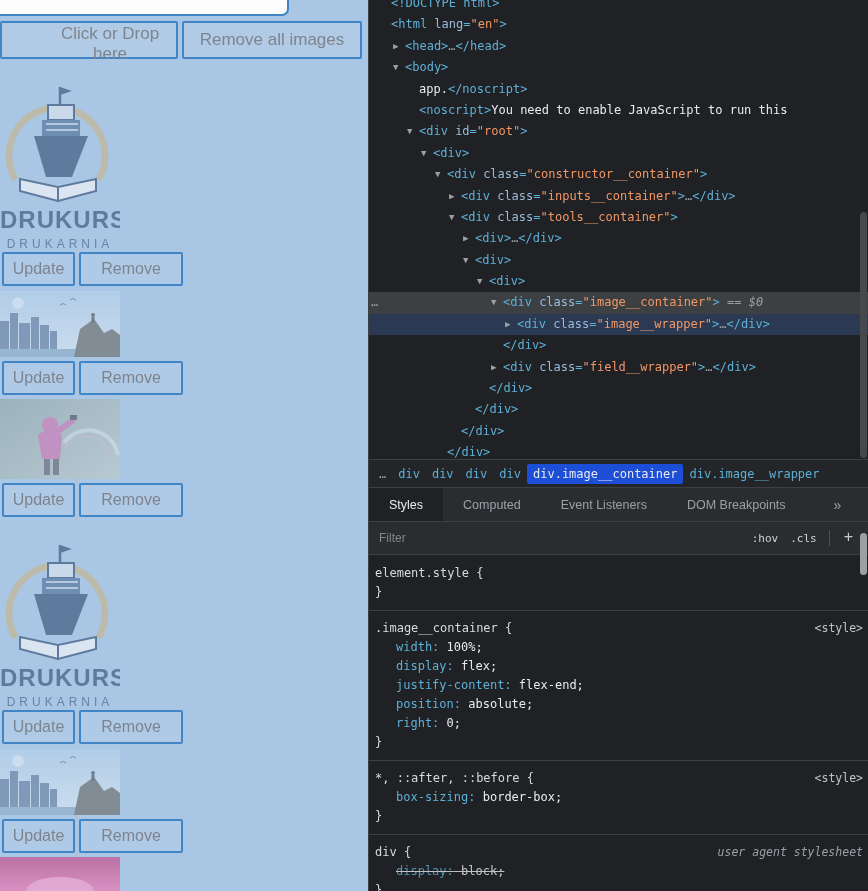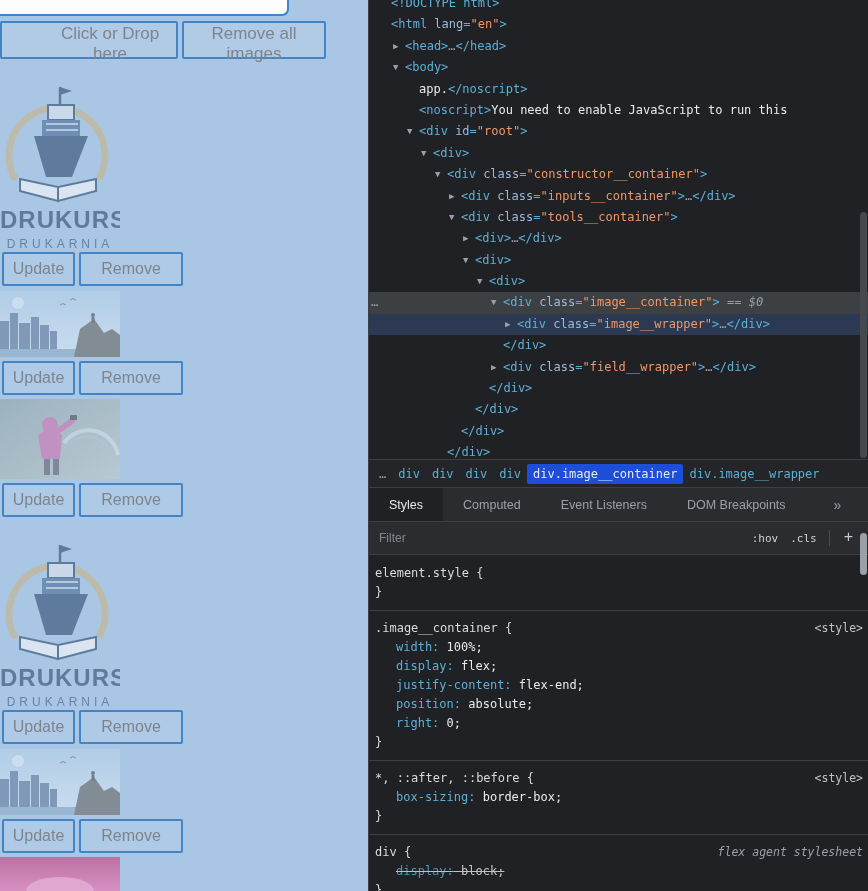--- a/index.html
+++ b/index.html
@@ -19,21 +19,21 @@
     border-radius:0 0 7px 0;
   }
   .btnrow{display:flex;gap:4px;margin-top:5px;}
   .bigbtn{
     height:38px;font:17px "Liberation Sans",sans-serif;
     color:var(--button-text,#7e848d);
     border:2px solid var(--button-border,#4285c6);
     background:rgba(255,255,255,0.10);border-radius:2px;cursor:pointer;
   }
   .bigbtn.b1{width:178px;padding-left:48px;}
-  .bigbtn.b2{width:144px;}
+  .bigbtn.b2{width:180px;}
   .imgblock{width:120px;overflow:hidden;position:relative;}
   .logo-block{height:187px;opacity:.68;margin-top:2px;text-align:center;}
   .logo-t1{font:bold 24px "Liberation Sans",sans-serif;color:var(--logo-navy,#3b597e);letter-spacing:1px;margin-top:-4px;white-space:nowrap;}
   .logo-t2{font:12px "Liberation Sans",sans-serif;color:#47658a;letter-spacing:4px;margin-top:3px;white-space:nowrap;}
   .city-block{height:66px;margin-top:5px;opacity:.5;}
   .person-block{height:80px;margin-top:4px;opacity:.5;}
   .pink-block{height:40px;margin-top:4px;opacity:.75;}
   .ubrow{display:flex;gap:4px;margin:4px 0 0 2px;align-items:center;}
   .ubtn{
     height:34px;font:16px "Liberation Sans",sans-serif;
@@ -296,18 +296,18 @@
     <span class="fbtn">:hov</span>
     <span class="fbtn">.cls</span>
     <span class="fdiv"></span>
     <span class="fplus">+</span>
   </div>
 
   <div class="styles" id="styles">
       <div class="rule"><div class="ruleline"><span class="sel">element.style</span> {</div><div class="ruleline">}</div></div>
       <div class="rule"><div class="ruleline"><span class="origin">&lt;style&gt;</span><span class="sel">.image__container</span> {</div><div class="propline"><span><span class="pname">width:</span><span class="pval"> 100%;</span></span></div><div class="propline"><span><span class="pname">display:</span><span class="pval"> flex;</span></span></div><div class="propline"><span><span class="pname">justify-content:</span><span class="pval"> flex-end;</span></span></div><div class="propline"><span><span class="pname">position:</span><span class="pval"> absolute;</span></span></div><div class="propline"><span><span class="pname">right:</span><span class="pval"> 0;</span></span></div><div class="ruleline">}</div></div>
       <div class="rule"><div class="ruleline"><span class="origin">&lt;style&gt;</span><span class="sel">*, ::after, ::before</span> {</div><div class="propline"><span><span class="pname">box-sizing:</span><span class="pval"> border-box;</span></span></div><div class="ruleline">}</div></div>
-      <div class="rule"><div class="ruleline"><span class="origin it">flex agent stylesheet</span><span class="sel">div</span> {</div><div class="propline"><span class="struck"><span class="pname">display:</span><span class="pval"> block;</span></span></div><div class="ruleline">}</div></div>
+      <div class="rule"><div class="ruleline"><span class="origin it">user agent stylesheet</span><span class="sel">div</span> {</div><div class="propline"><span class="struck"><span class="pname">display:</span><span class="pval"> block;</span></span></div><div class="ruleline">}</div></div>
     </div>
 
   <div class="sb sb-el"></div>
   <div class="sb sb-st"></div>
 </div>
 
 </body></html>

